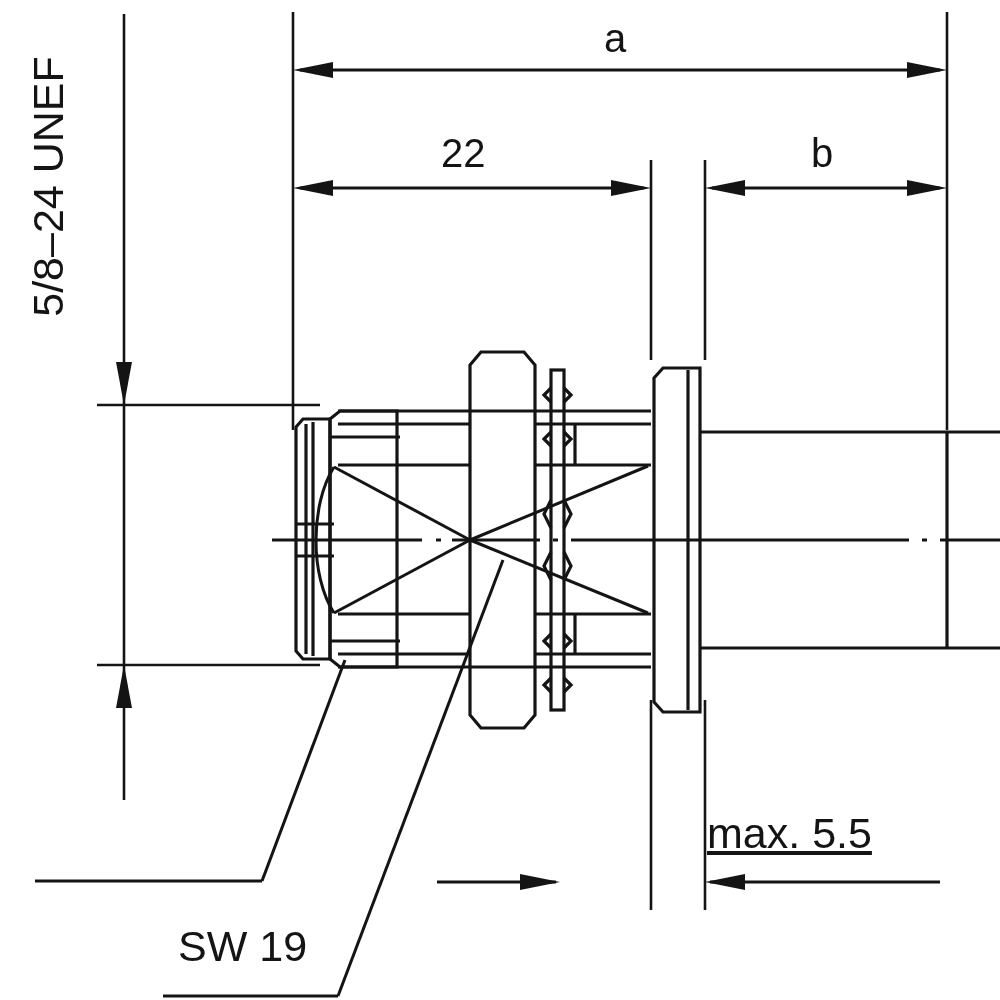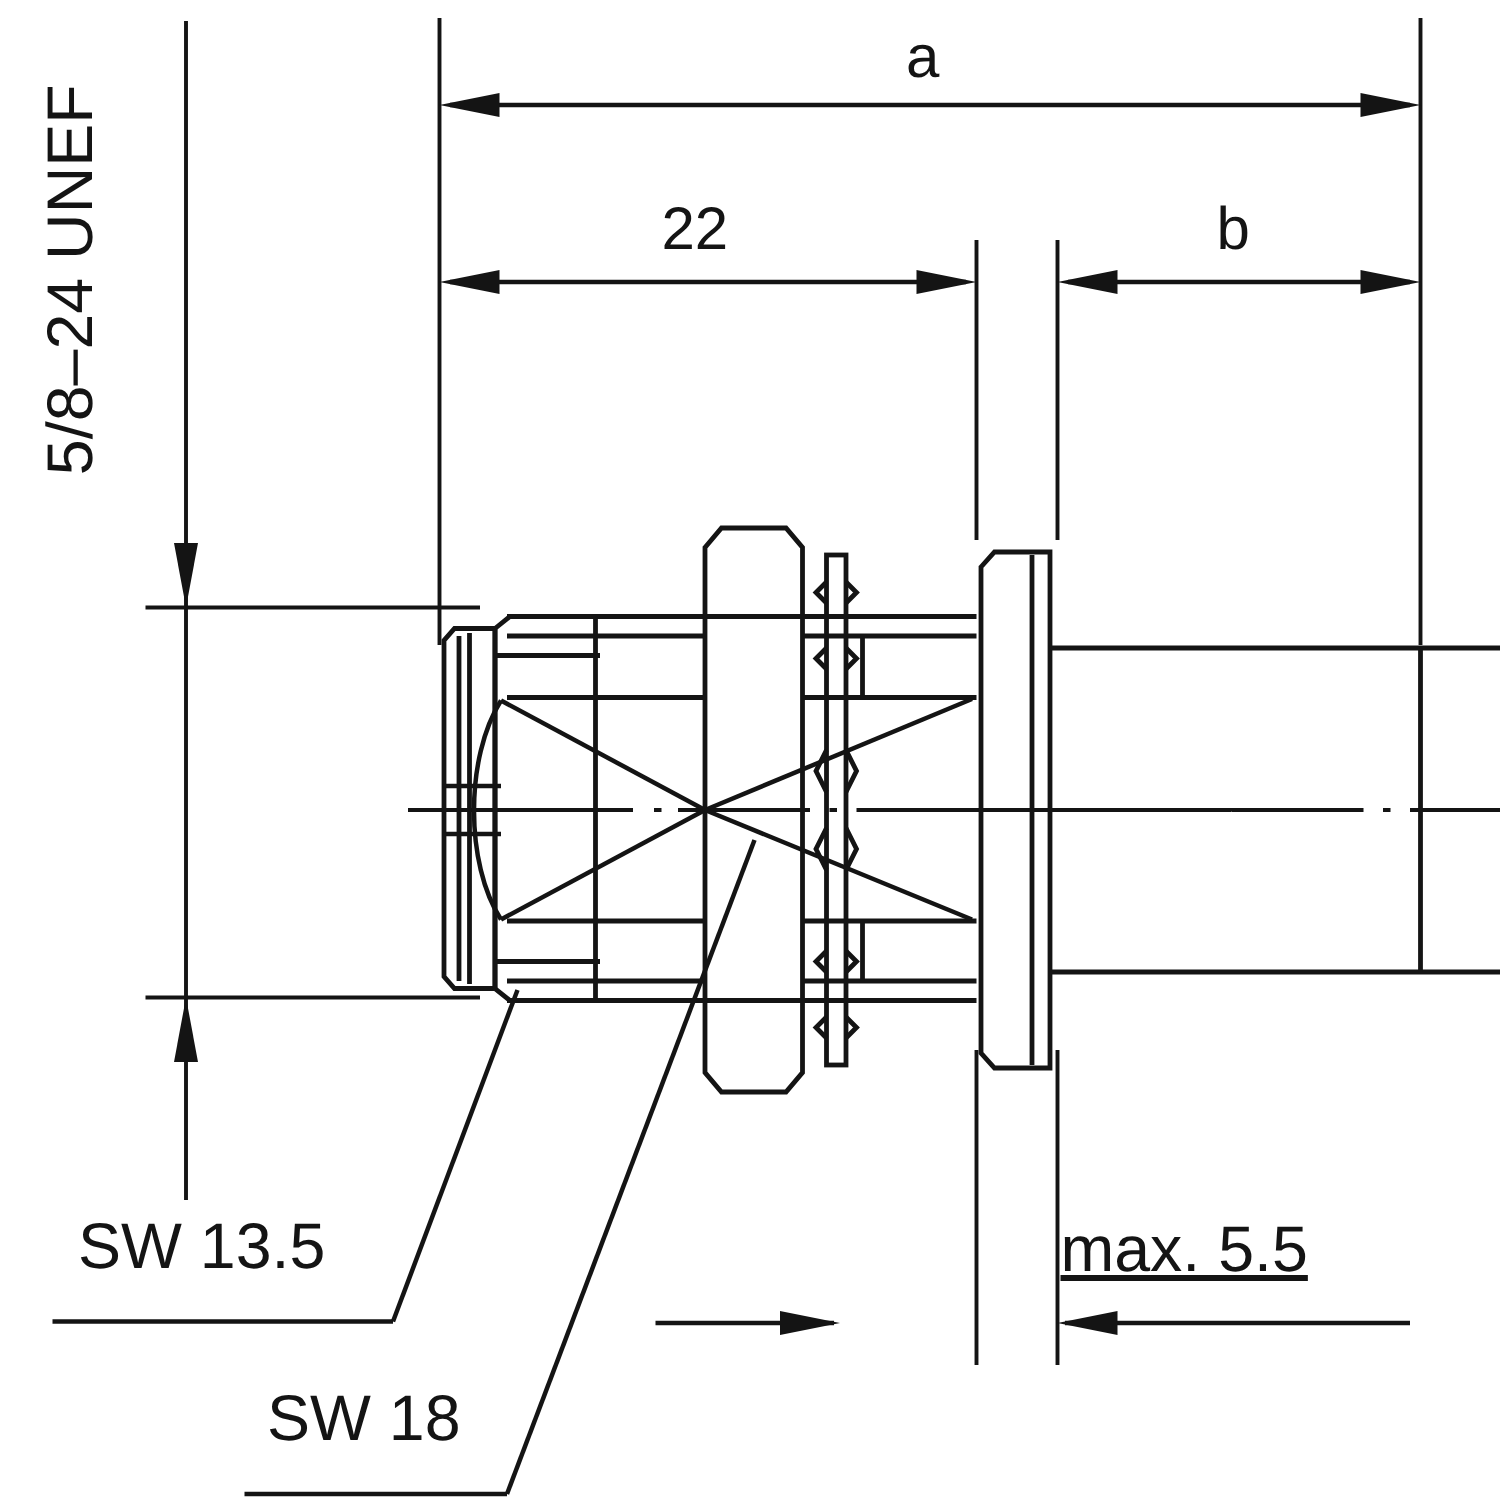--- a/index.html
+++ b/index.html
@@ -201,19 +201,18 @@
   </svg>
 
   <div class="lbl lbl-thread">5/8–24 UNEF</div>
 
   <div class="lbl lbl-a">a</div>
 
   <div class="lbl lbl-22">22</div>
 
   <div class="lbl lbl-b">b</div>
 
-  <div class="lbl lbl-sw135">SW 13.5</div>
-
-  <div class="lbl lbl-sw19">SW 18</div>
+
+  <div class="lbl lbl-sw19">SW 19</div>
 
   <div class="lbl lbl-max">max. 5.5</div>
 
 </div>
 
 </body></html>

